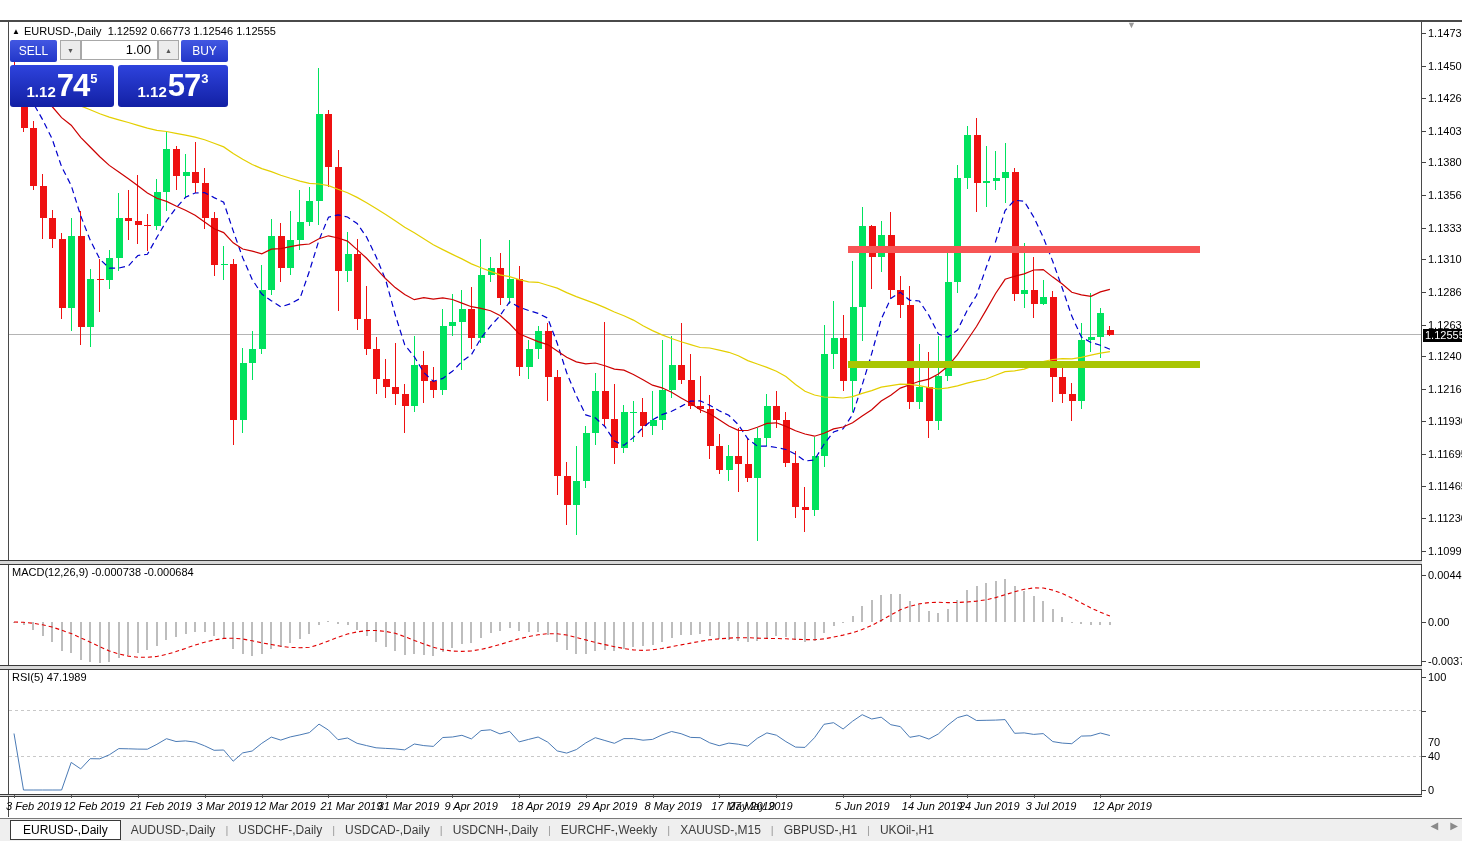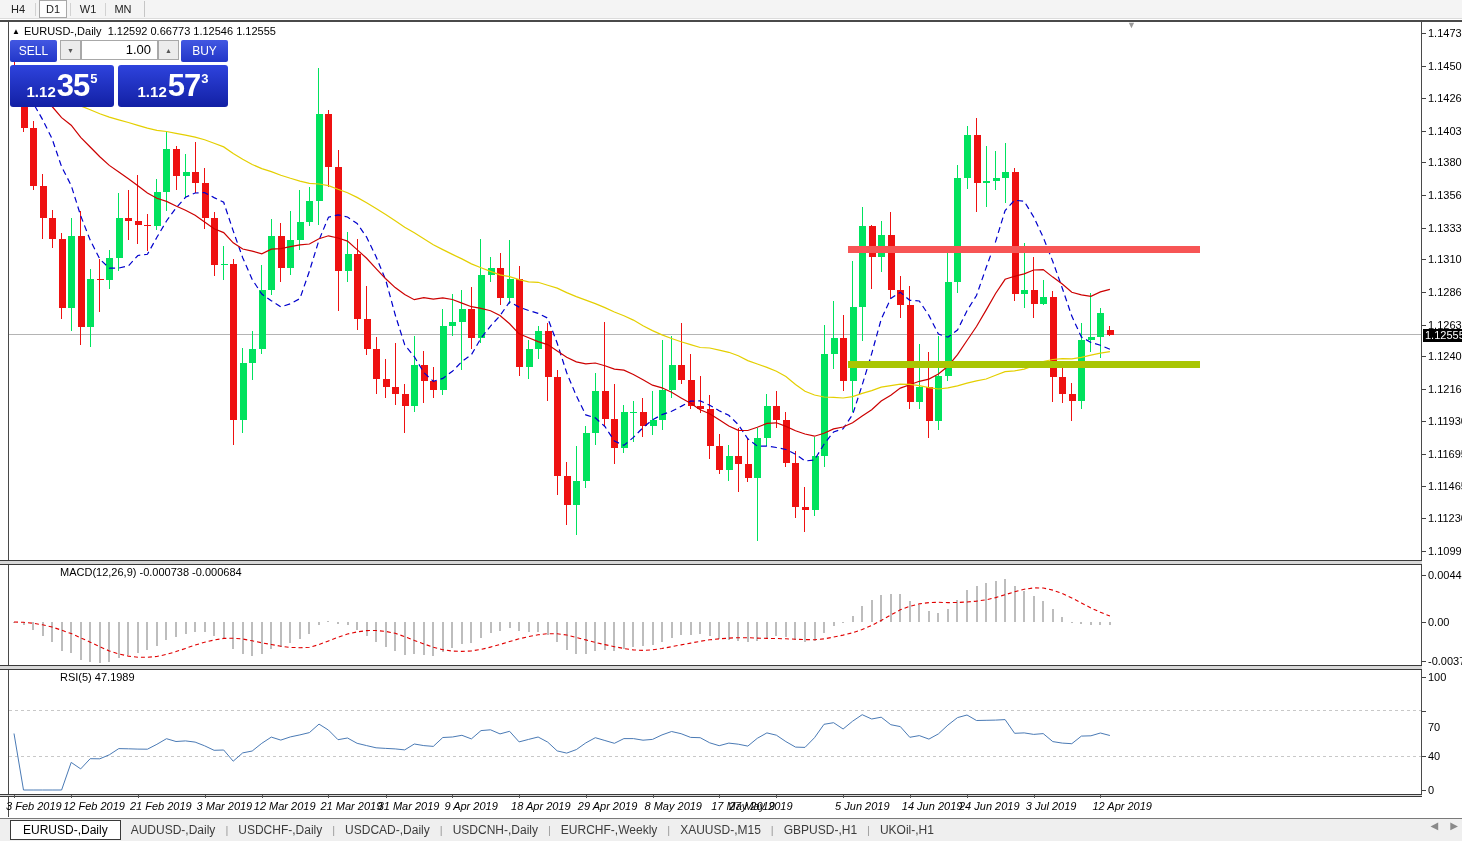--- a/index.html
+++ b/index.html
@@ -53,49 +53,38 @@
   .tp-sup{font-size:13px;font-weight:bold;align-self:flex-start;margin-top:6px;}
 
   
   #shift-marker{position:absolute;left:1127px;top:20px;z-index:2;font-size:9px;color:#9a9a9a;}
 
   
   .axis-label{position:absolute;font-size:11px;color:#000;z-index:2;white-space:nowrap;}
   .tickdash{position:absolute;left:1422px;width:4px;height:1px;background:#444;z-index:2;}
   #price-tag{position:absolute;left:1423px;width:39px;height:13px;background:#000;color:#fff;
     font-size:11px;line-height:13px;padding-left:2px;z-index:2;}
-  .panel-label{position:absolute;left:12px;font-size:11px;color:#000;z-index:2;white-space:pre;margin-left:48px;}
+  .panel-label{position:absolute;left:12px;font-size:11px;color:#000;z-index:2;white-space:pre;}
   .date-label{position:absolute;top:800px;font-size:11px;color:#000;z-index:2;white-space:nowrap;font-style:italic;}
   .date-tick{position:absolute;top:795px;width:1px;height:3px;background:#555;z-index:2;}
 
   
   #tab-bar{position:absolute;left:0;top:818px;width:1462px;height:23px;background:#efefef;
     border-top:1px solid #7a7a7a;display:flex;align-items:center;z-index:2;box-sizing:border-box;}
   .tab{font-size:12px;color:#3c3c3c;padding:2px 10px;cursor:pointer;white-space:nowrap;}
   .tab.active{background:#fff;border:1px solid #3a3a3a;color:#000;margin-left:10px;padding:2px 12px;}
   .tab-sep{color:#9a9a9a;font-size:11px;}
   #tab-scroll{position:absolute;right:4px;top:820px;z-index:3;display:flex;gap:12px;}
   .tab-arrow{font-size:10px;color:#8a8a8a;cursor:pointer;}
 </style>
 </head>
 <body>
 
 <div id="app">
 
-  <div id="tf-toolbar">
-      <div style="width: 3px;"></div>
-      <div class="tf-btn">H4</div>
-      <div class="tf-sep"></div>
-      <div class="tf-btn active">D1</div>
-      <div class="tf-sep"></div>
-      <div class="tf-btn">W1</div>
-      <div class="tf-sep"></div>
-      <div class="tf-btn">MN</div>
-      <div class="tf-sep tall"></div>
-    </div>
 
   <div id="win-top" class="hline-border"></div>
   <div id="win-left" class="hline-border"></div>
   <div id="main-right" class="hline-border"></div>
   <div class="divider" style="top:560px;"></div>
   <div class="divider" style="top:665px;"></div>
   <div class="divider" style="top:794px;height:3px;"></div>
 
   <svg id="chart-svg" width="1462" height="841" shape-rendering="crispEdges">
       <line x1="9" y1="334.9300000000006" x2="1421" y2="334.9300000000006" stroke="#b4b4b4"></line>
@@ -465,21 +454,21 @@
     <div id="tp-down" class="tp-spin">
         <span>▼</span>
       </div>
     <div id="tp-vol">1.00</div>
     <div id="tp-up" class="tp-spin">
         <span>▲</span>
       </div>
     <div id="tp-buy" class="tp-btn">BUY</div>
     <div id="tp-sell-price" class="tp-price">
       <span class="tp-pre">1.12</span>
-      <span class="tp-big">35</span>
+      <span class="tp-big">74</span>
       <span class="tp-sup">5</span>
     </div>
     <div id="tp-buy-price" class="tp-price">
       <span class="tp-pre">1.12</span>
       <span class="tp-big">57</span>
       <span class="tp-sup">3</span>
     </div>
   </div>
 
   <div id="shift-marker">▼</div>
@@ -529,21 +518,21 @@
       <div class="axis-label" style="left: 1428px; top: 569.117px;">0.004465</div>
       <div class="tickdash" style="top: 622px;"></div>
       <div class="axis-label" style="left: 1428px; top: 616px;">0.00</div>
       <div class="tickdash" style="top: 661.008px;"></div>
       <div class="axis-label" style="left: 1428px; top: 655.008px;">-0.003715</div>
     </div>
   <div id="rsi-axis">
       <div class="tickdash" style="top: 677px;"></div>
       <div class="axis-label" style="left: 1428px; top: 671px;">100</div>
       <div class="tickdash" style="top: 710.9px;"></div>
-      <div class="axis-label" style="left: 1428px; top: 721px; text-align: center;">70</div>
+      <div class="axis-label" style="left: 1428px; top: 736px; text-align: center;">70</div>
       <div class="tickdash" style="top: 756.1px;"></div>
       <div class="axis-label" style="left: 1428px; top: 750.1px;">40</div>
       <div class="tickdash" style="top: 790px;"></div>
       <div class="axis-label" style="left: 1428px; top: 784px;">0</div>
     </div>
   <div id="date-axis">
       <div class="date-tick" style="left: 14px;"></div>
       <div class="date-label" style="left: 6px;">3 Feb 2019</div>
       <div class="date-tick" style="left: 71.18px;"></div>
       <div class="date-label" style="left: 63.18px;">12 Feb 2019</div>

